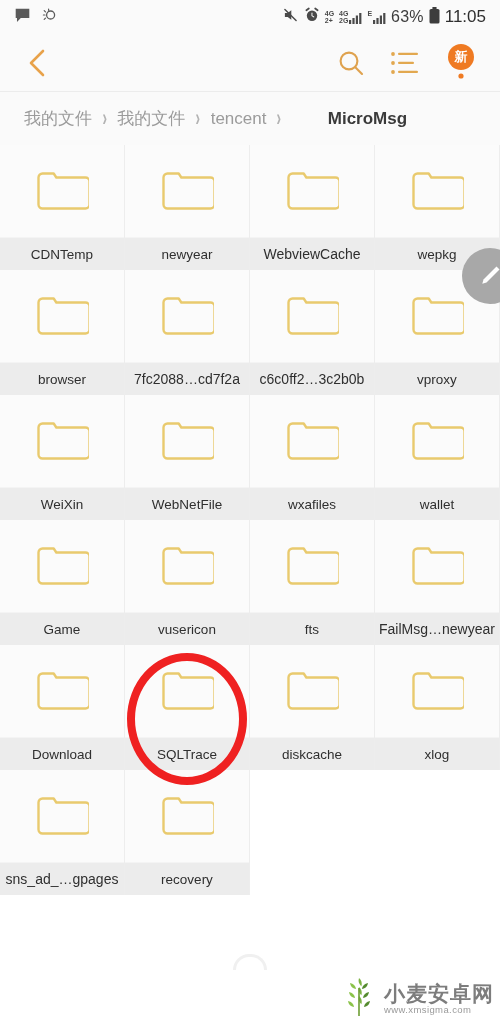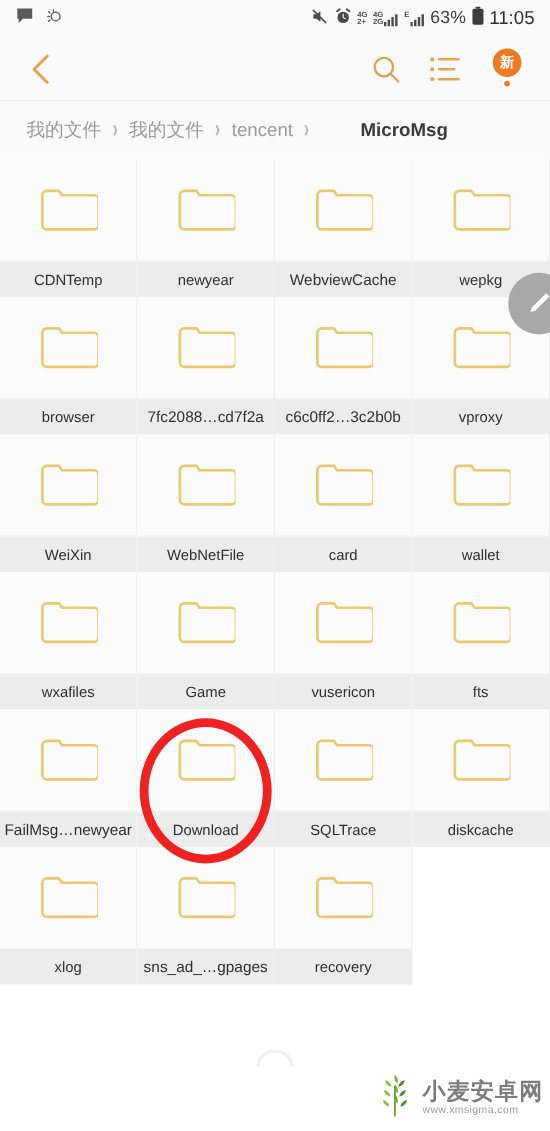--- a/index.html
+++ b/index.html
@@ -385,37 +385,29 @@
           </svg>
         </div>
         <div class="cell-label">WebNetFile</div>
       </div>
       <div class="cell">
         <div class="cell-icon">
           <svg width="54" height="44" viewBox="0 0 54 44">
             <path d="M3.5 8.5a4 4 0 0 1 4-4h11.2l2.6 4h29.2a4 4 0 0 1 4 4v23a4 4 0 0 1-4 4H7.5a4 4 0 0 1-4-4z" fill="none" stroke="#e9ca6e" stroke-width="2.4" stroke-linejoin="round"></path>
           </svg>
         </div>
-        <div class="cell-label">card</div>
+        <div class="cell-label">wxafiles</div>
       </div>
       <div class="cell">
         <div class="cell-icon">
           <svg width="54" height="44" viewBox="0 0 54 44">
             <path d="M3.5 8.5a4 4 0 0 1 4-4h11.2l2.6 4h29.2a4 4 0 0 1 4 4v23a4 4 0 0 1-4 4H7.5a4 4 0 0 1-4-4z" fill="none" stroke="#e9ca6e" stroke-width="2.4" stroke-linejoin="round"></path>
           </svg>
         </div>
         <div class="cell-label">wallet</div>
-      </div>
-      <div class="cell">
-        <div class="cell-icon">
-          <svg width="54" height="44" viewBox="0 0 54 44">
-            <path d="M3.5 8.5a4 4 0 0 1 4-4h11.2l2.6 4h29.2a4 4 0 0 1 4 4v23a4 4 0 0 1-4 4H7.5a4 4 0 0 1-4-4z" fill="none" stroke="#e9ca6e" stroke-width="2.4" stroke-linejoin="round"></path>
-          </svg>
-        </div>
-        <div class="cell-label">wxafiles</div>
       </div>
       <div class="cell">
         <div class="cell-icon">
           <svg width="54" height="44" viewBox="0 0 54 44">
             <path d="M3.5 8.5a4 4 0 0 1 4-4h11.2l2.6 4h29.2a4 4 0 0 1 4 4v23a4 4 0 0 1-4 4H7.5a4 4 0 0 1-4-4z" fill="none" stroke="#e9ca6e" stroke-width="2.4" stroke-linejoin="round"></path>
           </svg>
         </div>
         <div class="cell-label">Game</div>
       </div>
       <div class="cell">

